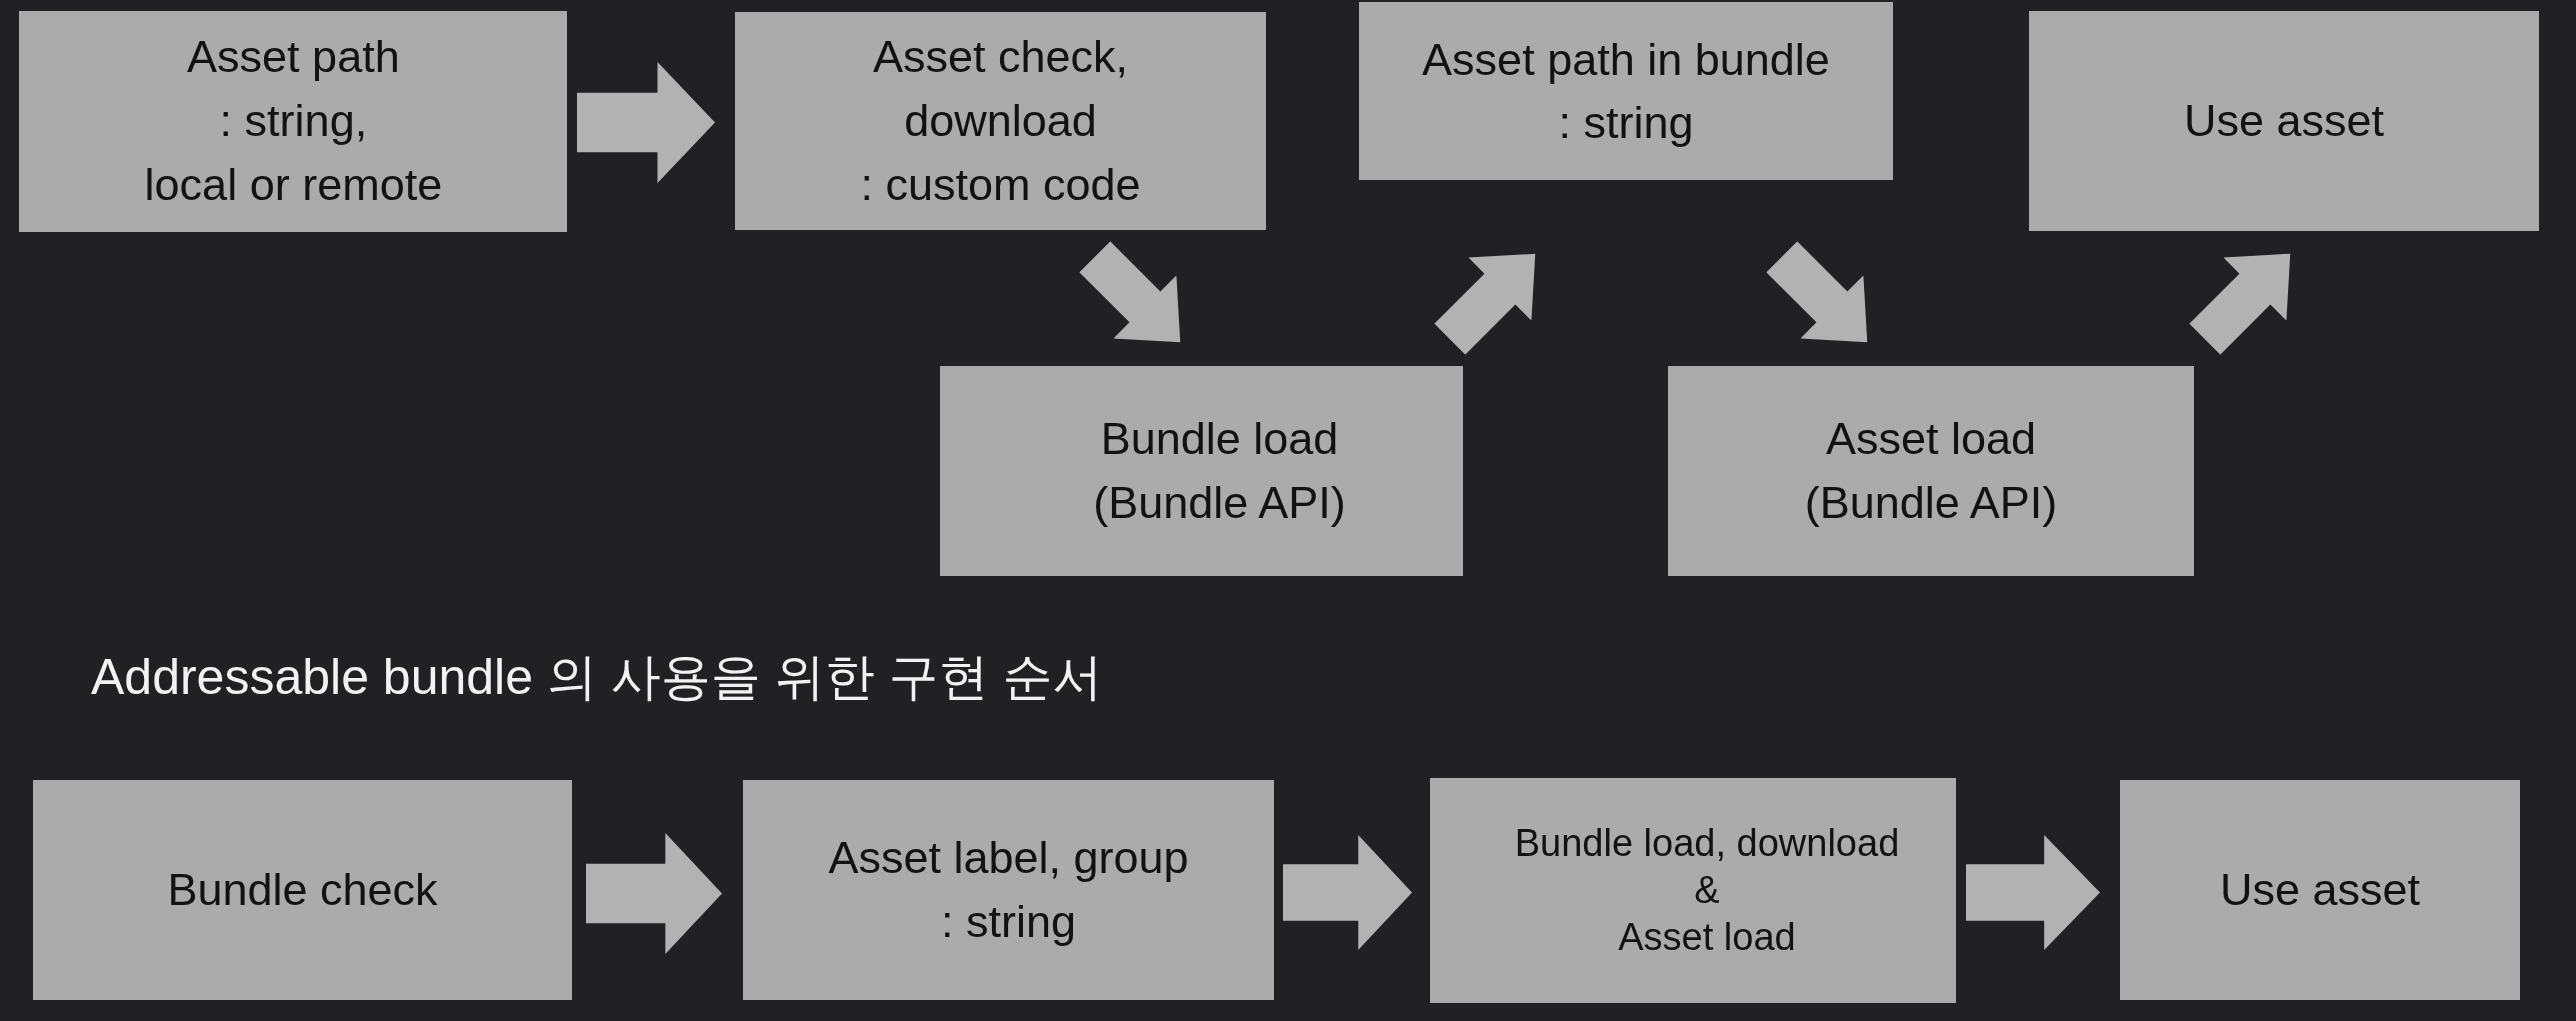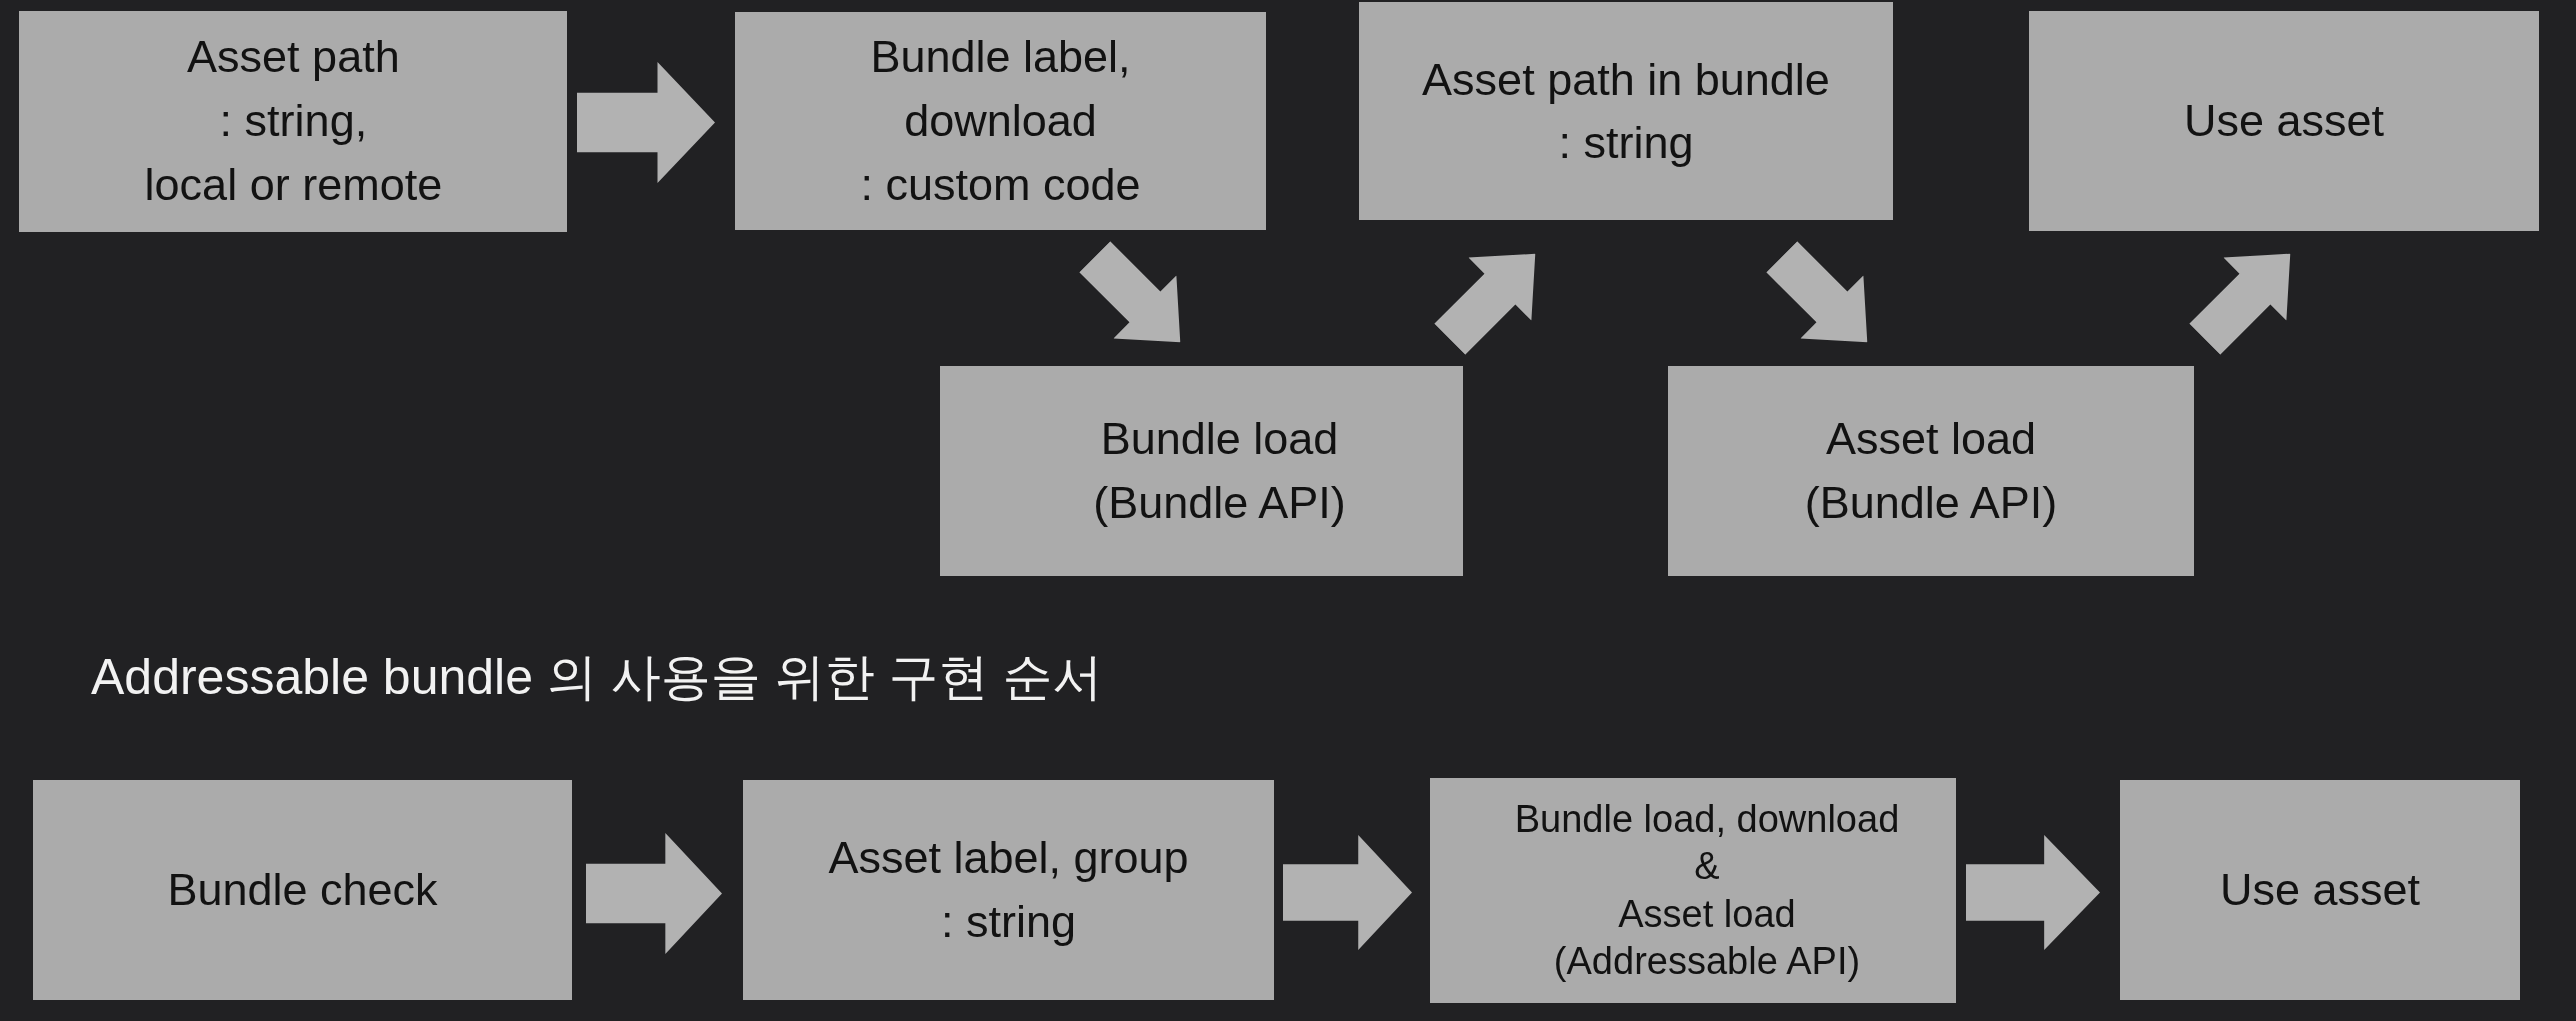--- a/index.html
+++ b/index.html
@@ -47,21 +47,21 @@
     font-weight: normal;
     white-space: nowrap;
   }
   
   .t-box-0 { left: 19.4px;   top: 10.5px;  width: 548px; height: 221px; }
   .t-arr-0 { left: 577px;  top: 62px;  width: 138px; height: 121px; }
   .t-box-1 { left: 735px;  top: 12px;  width: 531px; height: 218px; }
   .t-arr-1 { left: 1077px; top: 255px; width: 121px; height: 89px; }
   .t-box-2 { left: 940px; top: 366px; width: 523px; height: 210px; padding-left: 36px; }
   .t-arr-2 { left: 1432px; top: 252px; width: 121px; height: 89px; }
-  .t-box-3 { left: 1359px; top: 2.4px;   width: 534px; height: 218px; }
+  .t-box-3 { left: 1359px; top: 2.4px;   width: 534px; height: 178px; }
   .t-arr-3 { left: 1764px; top: 255px; width: 121px; height: 89px; }
   .t-box-4 { left: 1668px; top: 366px; width: 526px; height: 210px; }
   .t-arr-4 { left: 2187px; top: 252px; width: 121px; height: 89px; }
   .t-box-5 { left: 2029px; top: 10.5px;  width: 510px; height: 220px; }
   
   .b-box-0 { left: 33px;   top: 780px;  width: 539px; height: 220px; }
   .b-arr-0 { left: 586px;  top: 833px; width: 136px; height: 121px; }
   .b-box-1 { left: 743px;  top: 780px;  width: 531px; height: 220px; }
   .b-arr-1 { left: 1283px; top: 835px; width: 129px; height: 115px; }
   .b-box-2 { left: 1430px; top: 778px;  width: 526px; height: 225px; padding-left: 28px; }
@@ -79,21 +79,21 @@
     <span class="ln">local or remote</span>
   </div>
 
   <div class="arr t-arr-0">
     <svg viewBox="0 0 168 150" preserveAspectRatio="none">
         <polygon points="0,38 98,38 98,0 168,75 98,150 98,112 0,112"></polygon>
       </svg>
   </div>
 
   <div class="box t-box-1">
-    <span class="ln">Bundle label,</span>
+    <span class="ln">Asset check,</span>
     <span class="ln">download</span>
     <span class="ln">: custom code</span>
   </div>
 
   <div class="arr t-arr-1 rot45">
     <svg viewBox="0 0 150 110" preserveAspectRatio="none">
         <polygon points="0,28 88,28 88,0 150,55 88,110 88,82 0,82"></polygon>
       </svg>
   </div>
 
@@ -154,21 +154,20 @@
   <div class="arr b-arr-1">
     <svg viewBox="0 0 168 150" preserveAspectRatio="none">
         <polygon points="0,38 98,38 98,0 168,75 98,150 98,112 0,112"></polygon>
       </svg>
   </div>
 
   <div class="box b-box-2 small-text">
     <span class="ln">Bundle load, download</span>
     <span class="ln">&amp;</span>
     <span class="ln">Asset load</span>
-    <span class="ln">(Addressable API)</span>
   </div>
 
   <div class="arr b-arr-2">
     <svg viewBox="0 0 168 150" preserveAspectRatio="none">
         <polygon points="0,38 98,38 98,0 168,75 98,150 98,112 0,112"></polygon>
       </svg>
   </div>
 
   <div class="box b-box-3">
     <span class="ln">Use asset</span>

